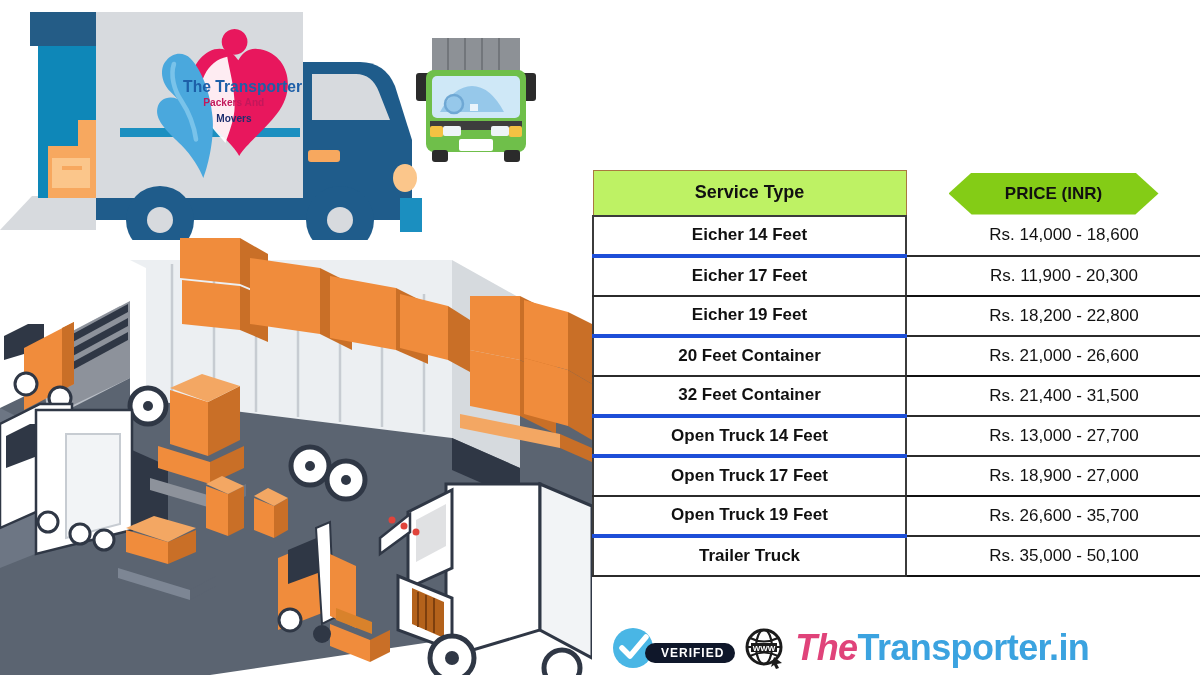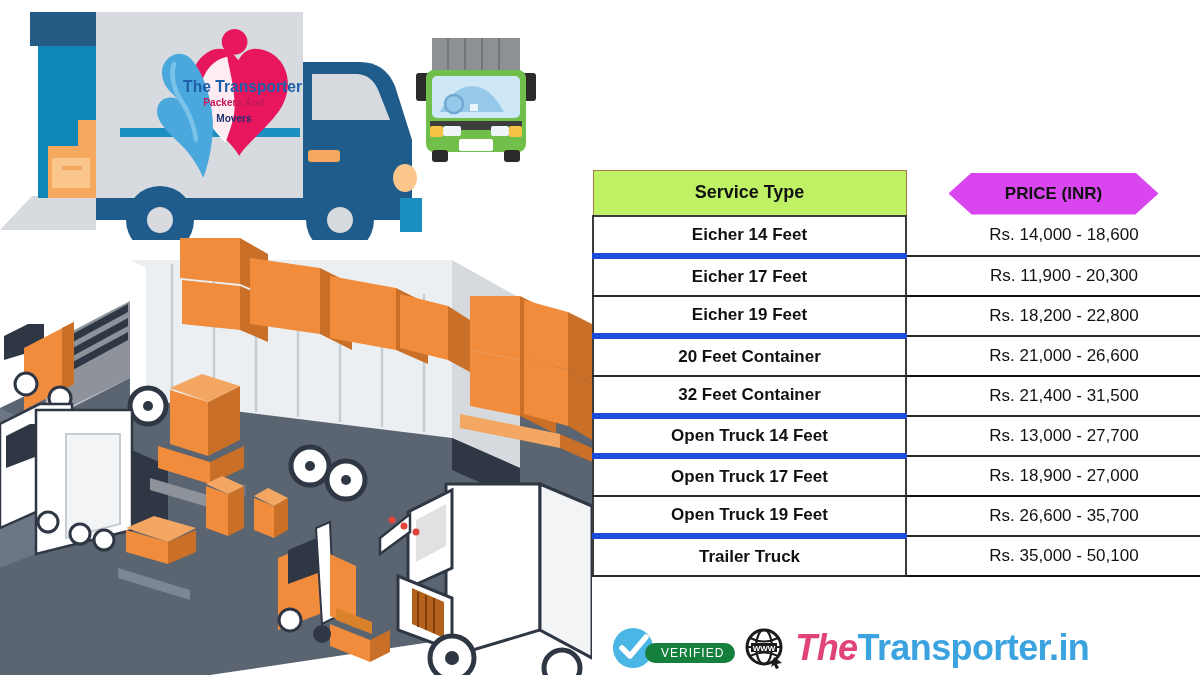--- a/index.html
+++ b/index.html
@@ -36,53 +36,53 @@
     text-align: center; vertical-align: middle;
     font-size: 18px; font-weight: bold; color: #111;
   }
   .hdr-cell-right {
     height: 45px; background: #fff; border: none;
     padding: 0; position: relative;
   }
   .hex {
     position: absolute; left: 42px; top: 2px;
     width: 210px; height: 42px;
-    background: #d946ef;
+    background: #84cc16;
     clip-path: polygon(0% 50%, 11% 0%, 89% 0%, 100% 50%, 89% 100%, 11% 100%);
     display: flex; align-items: center; justify-content: center;
     font-size: 17px; font-weight: bold; color: #111;
   }
 
   .tbl td.svc {
     height: 40px;
     border-left: 2px solid #3b3b3b;
     border-right: 2px solid #3b3b3b;
-    border-bottom: 6px solid #1d4ed8;
+    border-bottom: 4px solid #1d4ed8;
     text-align: center; vertical-align: middle;
     font-size: 17px; font-weight: bold; color: #111;
   }
   .tbl tr.alt td.svc { border-bottom: 2px solid #2b2b2b; }
   .tbl td.price {
     height: 40px;
     border-bottom: 2px solid #2b2b2b;
     border-right: none;
     text-align: center; vertical-align: middle;
     font-size: 17px; font-weight: normal; color: #111; padding-left: 20px;
   }
   .tbl tr.alt td.price { border-bottom: 2px solid #111; }
   .tbl tr:first-child td.svc { border-top: 2px solid #3b3b3b; }
   .tbl tr:first-child td.price { border-top: none; }
 
   
   #brand { position: absolute; left: 612px; top: 624px; width: 588px; height: 48px;
            display: flex; align-items: center; gap: 9px; }
   .verified-group { display: flex; align-items: center; }
   .vbadge {
-    background: #15803d; color: #ffffff;
-    font-size: 12px; font-weight: normal; letter-spacing: 1px;
+    background: #0f172a; color: #ffffff;
+    font-size: 12px; font-weight: bold; letter-spacing: 1px;
     padding: 3px 11px 3px 16px; border-radius: 11px;
     margin-left: -13px;
     margin-top: 9px;
   }
   #brand-text { font-size: 36px; font-weight: bold; letter-spacing: -0.6px; white-space: nowrap; }
   .t-pink { color: #E0437A; font-style: italic; }
   .t-blue { color: #3BA3E0; }
 </style>
 </head>
 <body>

